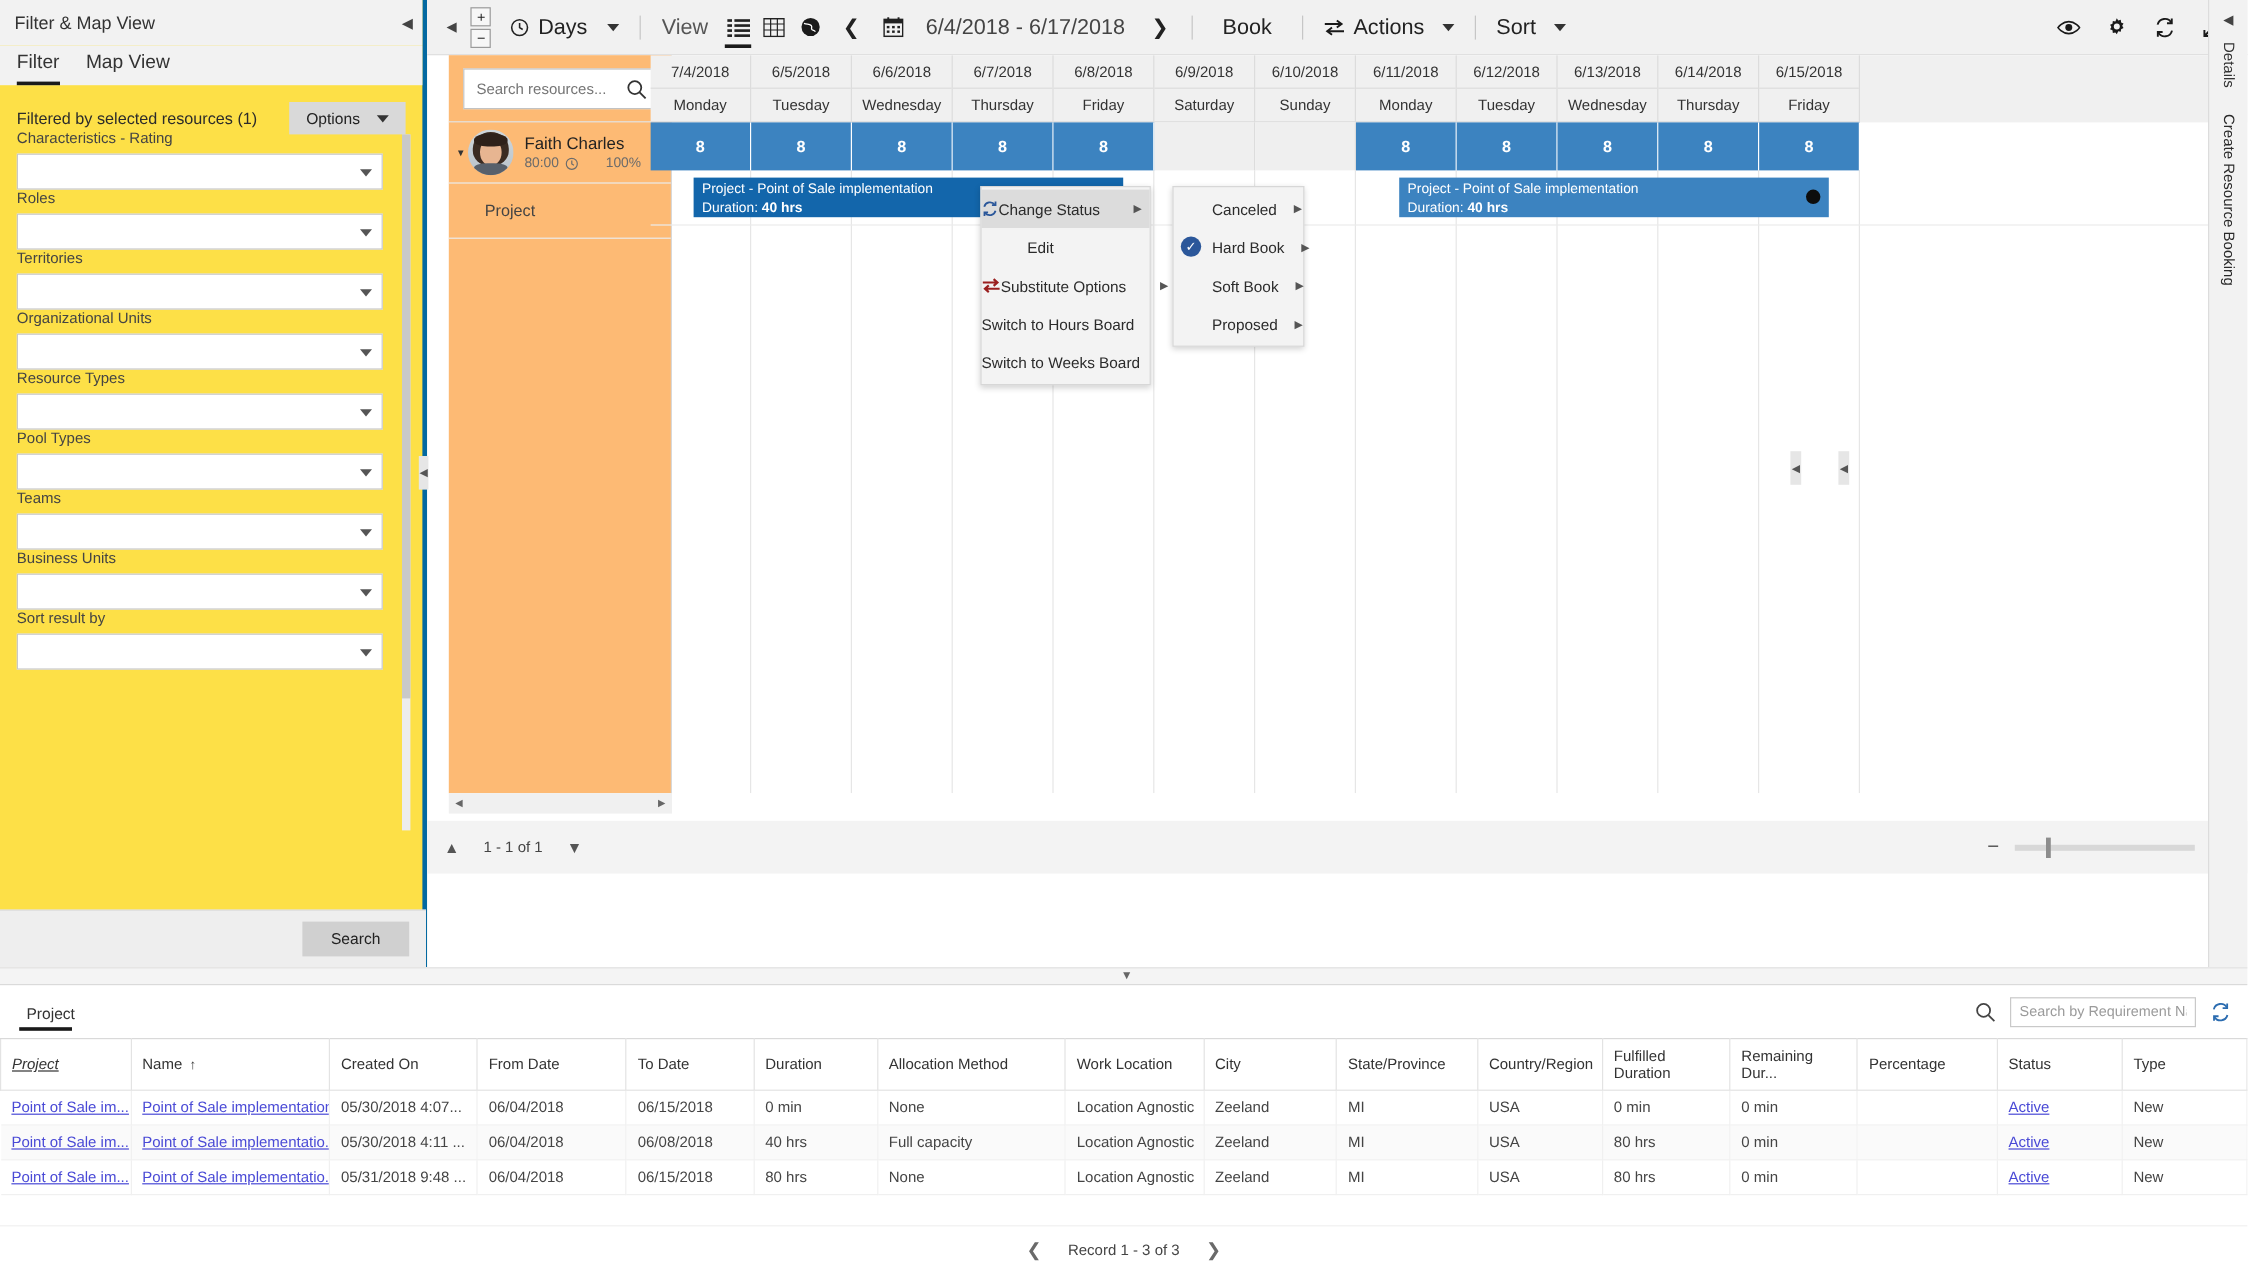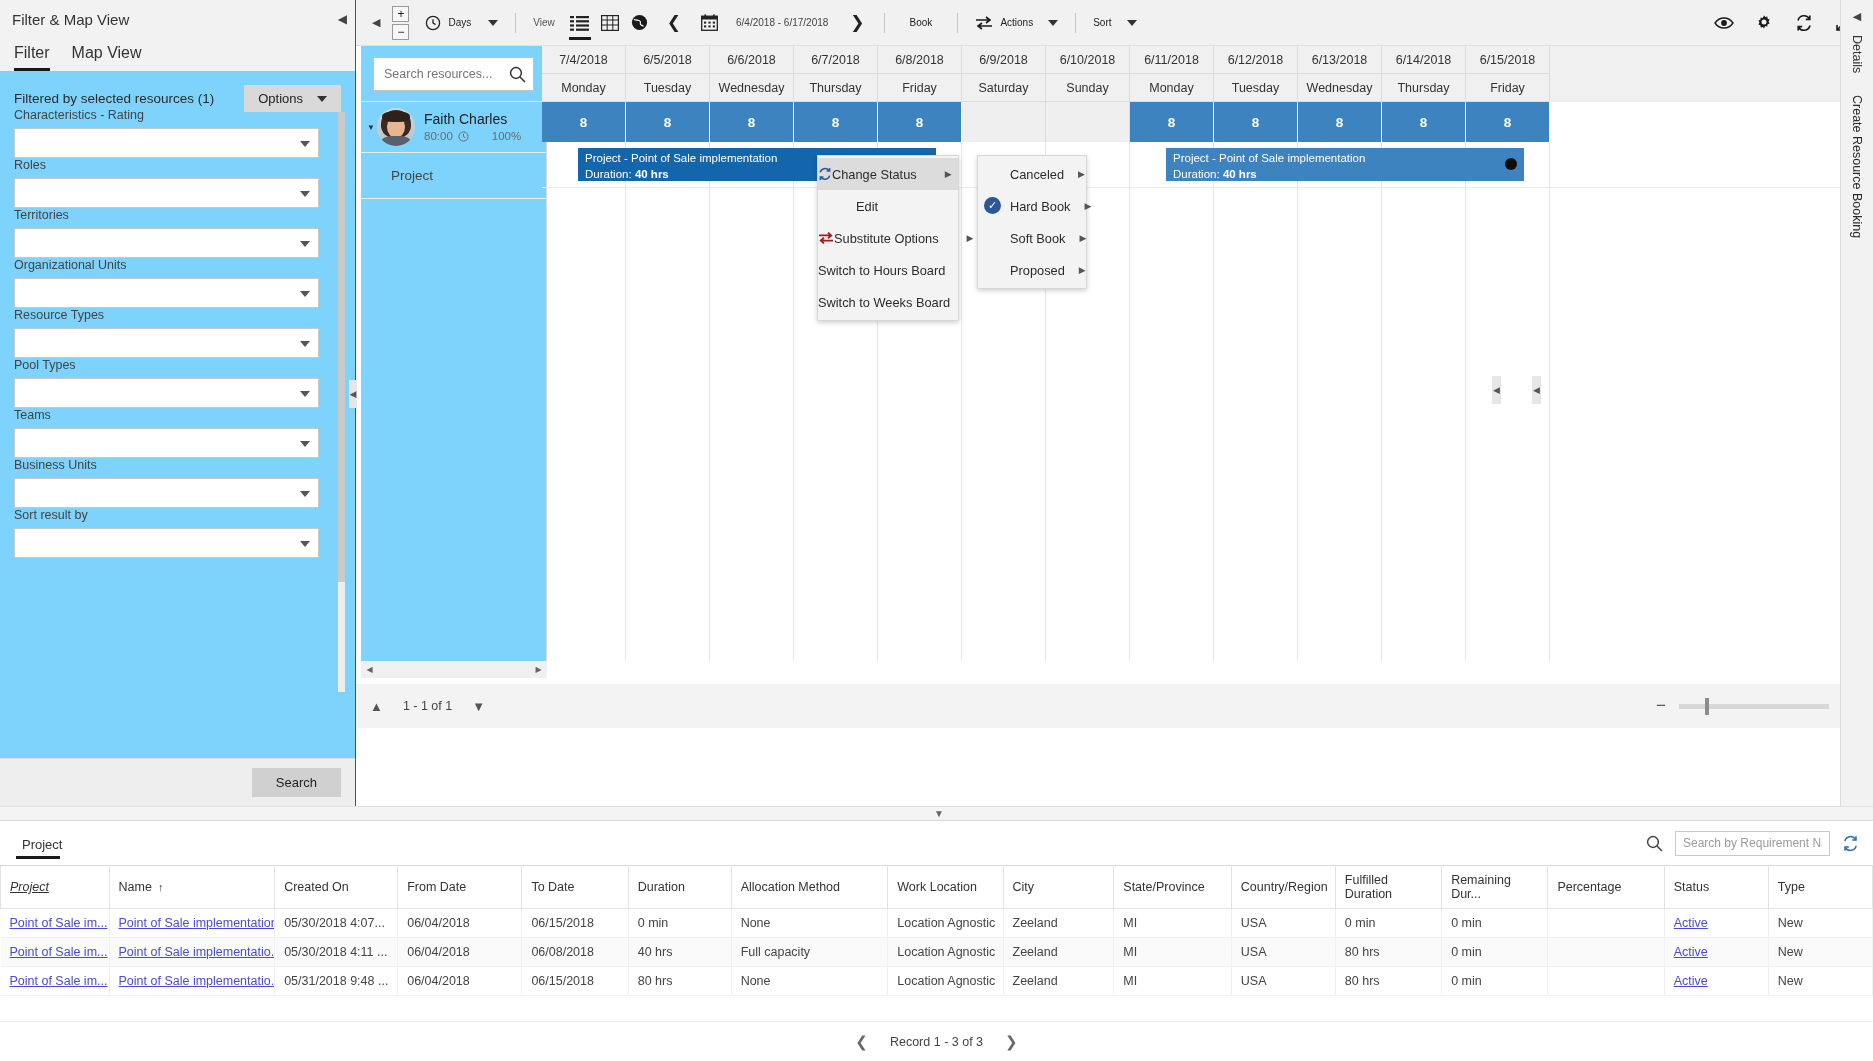--- a/index.html
+++ b/index.html
@@ -13,21 +13,21 @@
     background: #ffffff;
   }
   .app { position: relative; width: 1873px; height: 1061px; }
 
   
   .top-area { position: absolute; left: 0; top: 0; width: 1873px; height: 806px; }
 
   
   .filter-panel {
     position: absolute; left: 0; top: 0; width: 356px; height: 806px;
-    background: #7dd3fc; border-right: 1px solid #0369a1;
+    background: #fde047; border-right: 4px solid #0369a1;
   }
   .fp-header {
     height: 38px; display: flex; align-items: center;
     padding: 0 12px; font-size: 15px; color: #333;
     background: #f2f2f2;
   }
   .fp-collapse {
     position: absolute; right: 8px; top: 12px;
     font-size: 12px; color: #444; cursor: pointer;
   }
@@ -86,36 +86,36 @@
 
   
   .sched {
     position: absolute; left: 356px; top: 0; width: 1517px; height: 806px;
     background: #fff;
   }
   .sched-toolbar {
     height: 46px; background: #f1f1f1; border-bottom: 1px solid #e0e0e0;
     display: flex; align-items: center; padding: 0 6px; gap: 0;
   }
-  .tb-item { display: flex; align-items: center; gap: 7px; padding: 0 10px; height: 34px; cursor: pointer; color: #222; font-size: 10px; }
+  .tb-item { display: flex; align-items: center; gap: 7px; padding: 0 10px; height: 34px; cursor: pointer; color: #222; font-size: 18px; }
   .tb-sep { width: 1px; height: 20px; background: #c6c6c6; margin: 0 7px; }
   .tb-collapse-left { padding: 0 10px; font-size: 11px; color: #444; cursor: pointer; }
   .zoom-stack { display: flex; flex-direction: column; gap: 2px; margin: 0 6px 0 2px; }
   .zoom-btn {
     width: 17px; height: 16px; border: 1px solid #9a9a9a; background: #f7f7f7;
     font-size: 12px; line-height: 14px; text-align: center; color: #222; cursor: pointer;
   }
   .tb-view-icon { width: 30px; height: 30px; display: flex; align-items: center; justify-content: center; cursor: pointer; position: relative; }
   .tb-view-icon.active::after { content: ""; position: absolute; bottom: -2px; left: 4px; width: 22px; height: 3px; background: #1a1a1a; }
   .tb-right { margin-left: auto; display: flex; align-items: center; gap: 6px; padding-right: 6px; }
   .tb-ricon { width: 34px; height: 30px; display: flex; align-items: center; justify-content: center; cursor: pointer; }
 
   .sched-body { position: absolute; top: 46px; left: 0; width: 1517px; height: 760px; }
 
-  .res-col { position: absolute; left: 5px; top: 0; width: 186px; height: 615px; border-right: 1px solid #d8d8d8; background: #7dd3fc; }
+  .res-col { position: absolute; left: 18px; top: 0; width: 186px; height: 615px; border-right: 1px solid #d8d8d8; background: #fdba74; }
   .res-search-wrap { height: 56px; border-bottom: 1px solid #e3e3e3; display: flex; align-items: center; padding: 0 12px; }
   .res-search {
     position: relative; width: 162px; height: 34px; border: 1px solid #c2c2c2; background: #fff;
     display: flex; align-items: center; padding: 0 30px 0 8px;
   }
   .res-search input {
     border: none; outline: none; width: 100%; font-size: 12.5px; color: #333;
     font-family: inherit; background: transparent;
   }
   .res-search .mag { position: absolute; right: 7px; top: 8px; }

